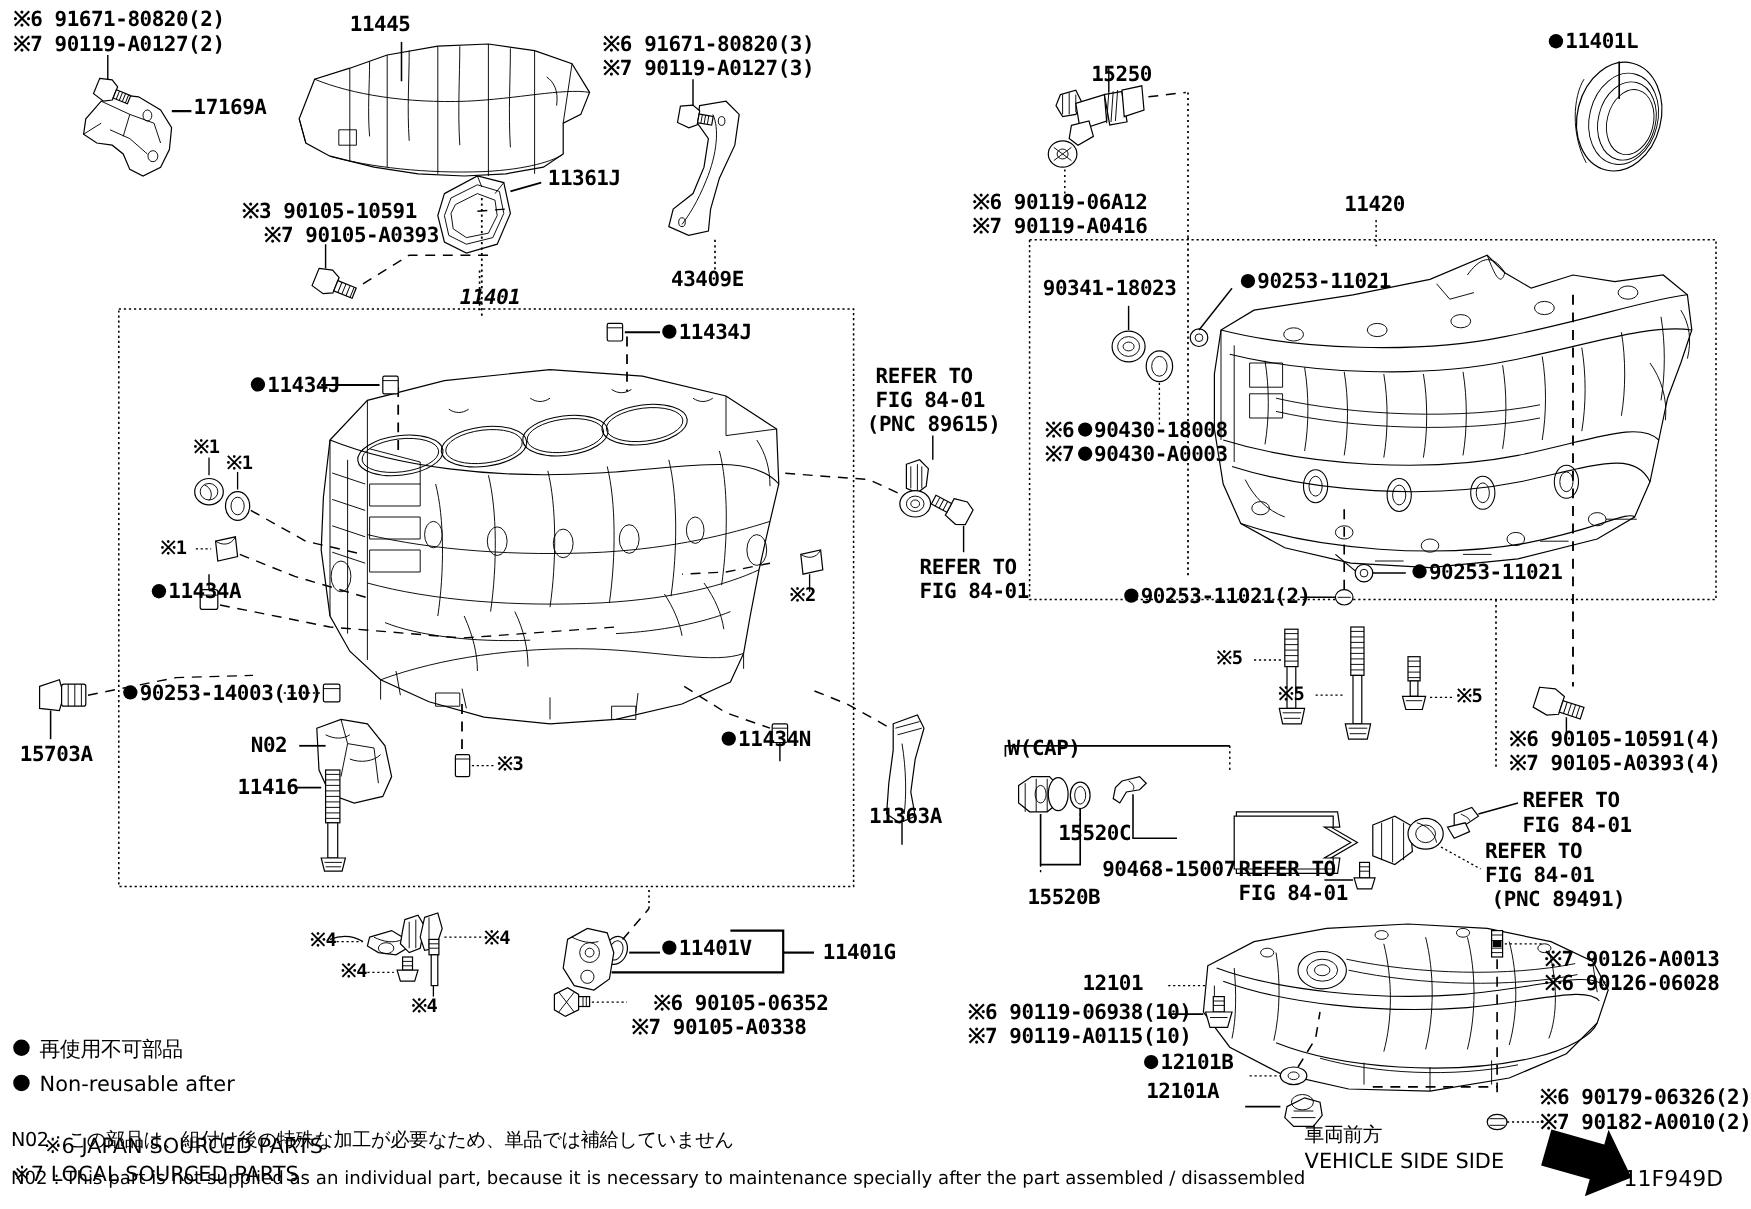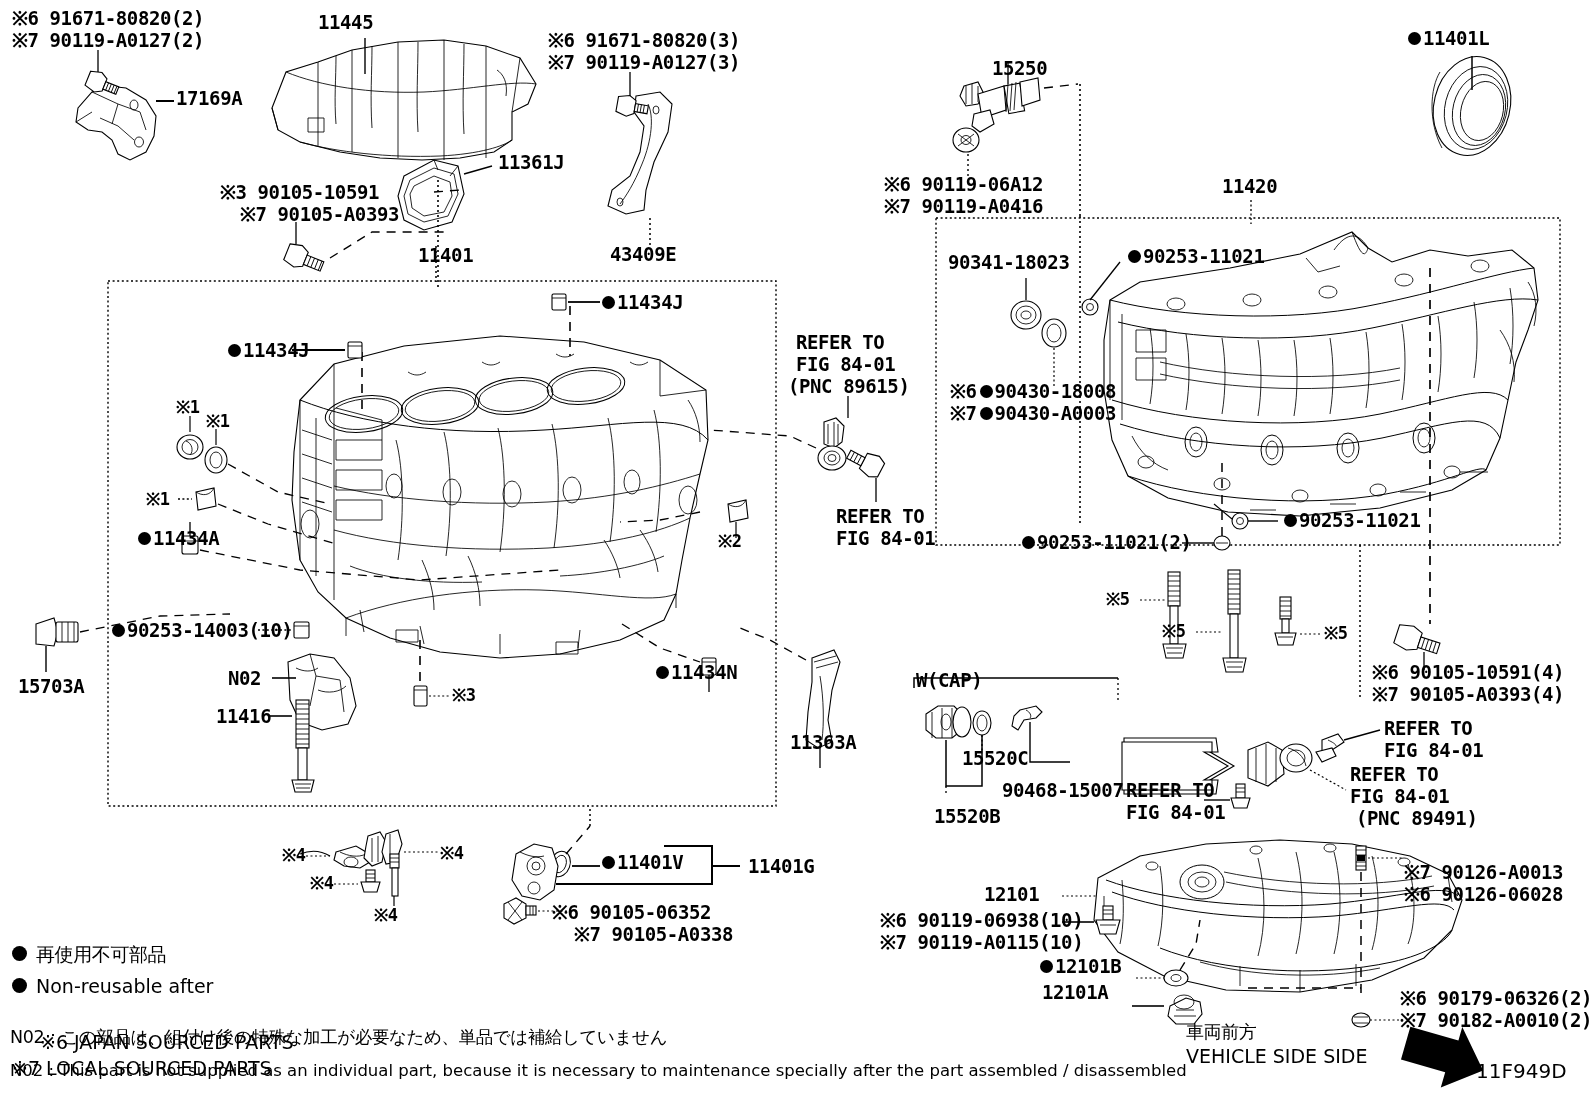--- a/index.html
+++ b/index.html
@@ -627,21 +627,21 @@
 
 <div class="lbl" style="left:318px;top:12px;"><span>11445</span></div>
 <svg width="6" height="36" style="left:362px;top:38px;position:absolute">
       <line class="ln" x1="3" y1="0" x2="3" y2="36" stroke-width="1.4"></line>
     </svg>
 
 <div class="lbl" style="left:548px;top:30px;"><span>※6 91671-80820(3)</span></div>
 <div class="lbl" style="left:548px;top:52px;"><span>※7 90119-A0127(3)</span></div>
 
 <div class="lbl" style="left:498px;top:152px;"><span>11361J</span></div>
-<div class="lbl" style="left:418px;top:245px;"><span>11401</span></div>
+<div class="lbl" style="left:418px;top:260px;font-style:italic;"><span>11401</span></div>
 
 <div class="lbl" style="left:610px;top:244px;"><span>43409E</span></div>
 
 <div class="lbl" style="left:220px;top:182px;"><span>※3 90105-10591</span></div>
 <div class="lbl" style="left:220px;top:204px;margin-left:20px;"><span>※7 90105-A0393</span></div>
 
 <div class="lbl" style="left:992px;top:58px;"><span>15250</span></div>
 <div class="lbl" style="left:884px;top:174px;"><span>※6 90119-06A12</span></div>
 <div class="lbl" style="left:884px;top:196px;"><span>※7 90119-A0416</span></div>
 
@@ -689,21 +689,21 @@
 <div class="lbl" style="left:836px;top:528px;"><span>FIG 84-01</span></div>
 
 <div class="lbl sm" style="left:282px;top:846px;"><span>※4</span></div>
 <div class="lbl sm" style="left:440px;top:844px;"><span>※4</span></div>
 <div class="lbl sm" style="left:310px;top:874px;"><span>※4</span></div>
 <div class="lbl sm" style="left:374px;top:906px;"><span>※4</span></div>
 
 <div class="lbl" style="left:602px;top:852px;"><span class="dot"></span><span>11401V</span></div>
 <div class="lbl" style="left:748px;top:856px;"><span>11401G</span></div>
 
-<div class="lbl" style="left:552px;top:902px;text-align:right;"><span>※6 90105-06352</span></div>
+<div class="lbl" style="left:594px;top:902px;text-align:right;"><span>※6 90105-06352</span></div>
 <div class="lbl" style="left:574px;top:924px;"><span>※7 90105-A0338</span></div>
 
 <div class="lbl sm" style="left:1106px;top:590px;"><span>※5</span></div>
 <div class="lbl sm" style="left:1162px;top:622px;"><span>※5</span></div>
 <div class="lbl sm" style="left:1324px;top:624px;"><span>※5</span></div>
 
 <div class="lbl" style="left:1372px;top:662px;"><span>※6 90105-10591(4)</span></div>
 <div class="lbl" style="left:1372px;top:684px;"><span>※7 90105-A0393(4)</span></div>
 
 <div class="lbl" style="left:1384px;top:718px;"><span>REFER TO</span></div>

